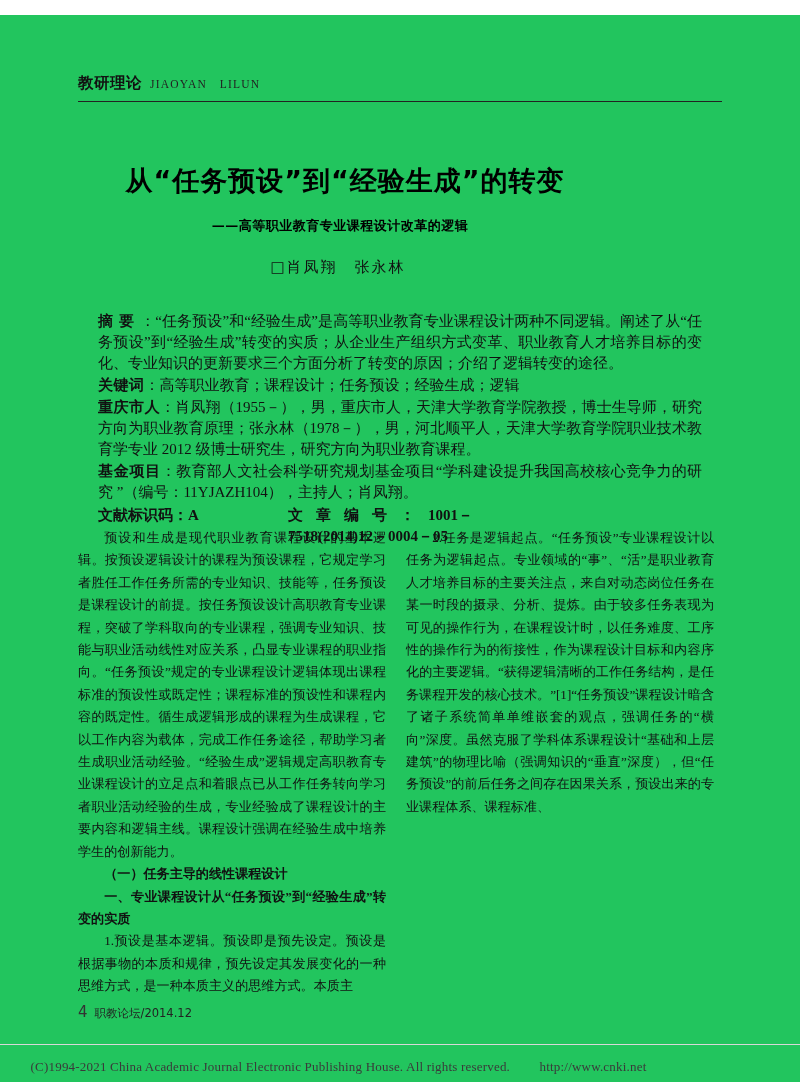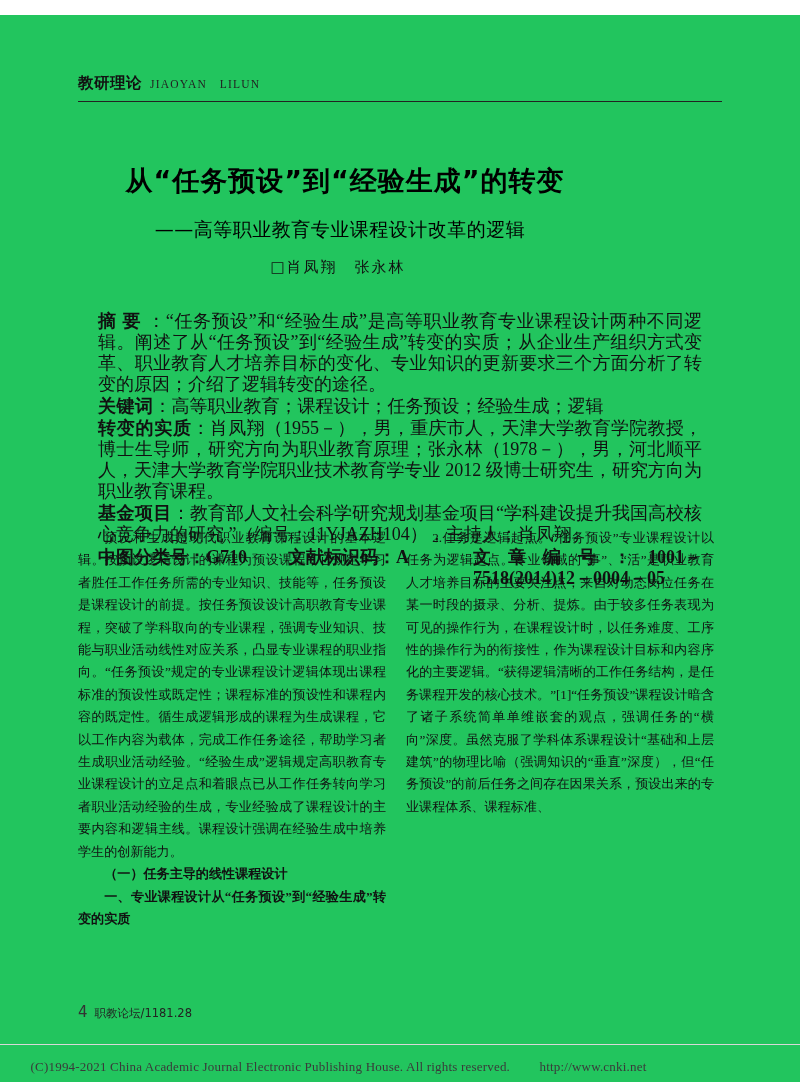--- a/index.html
+++ b/index.html
@@ -62,22 +62,22 @@
     letter-spacing: 1px;
     color: #000;
   }
   .title-sub {
     position: absolute;
     top: 202px;
     left: 0;
     width: 680px;
     text-align: center;
     font-family: "DejaVu Sans", "Liberation Sans", sans-serif;
-    font-weight: normal;
-    font-size: 19px;
+    font-weight: bold;
+    font-size: 13px;
     letter-spacing: 0.5px;
     color: #000;
   }
   .authors {
     position: absolute;
     top: 243px;
     left: 0;
     width: 676px;
     text-align: center;
     font-family: "DejaVu Sans", "Liberation Sans", sans-serif;
@@ -85,21 +85,21 @@
     letter-spacing: 2px;
     color: #111;
   }
 
   
   .meta {
     position: absolute;
     left: 98px;
     top: 296px;
     width: 604px;
-    font-size: 18px;
+    font-size: 15px;
     line-height: 21px;
     text-align: justify;
     color: #111;
   }
   .meta p {
     margin: 0 0 1px 0;
     text-indent: 0;
   }
   .meta .lbl {
     font-weight: bold;
@@ -200,46 +200,46 @@
   <div class="authors">□肖凤翔　张永林</div>
 
   <div class="meta">
     <p>
       <span class="abs-lbl">摘要</span><span>：“任务预设”和“经验生成”是高等职业教育专业课程设计两种不同逻辑。阐述了从“任务预设”到“经验生成”转变的实质；从企业生产组织方式变革、职业教育人才培养目标的变化、专业知识的更新要求三个方面分析了转变的原因；介绍了逻辑转变的途径。</span>
     </p>
     <p>
       <span class="lbl">关键词</span><span>：高等职业教育；课程设计；任务预设；经验生成；逻辑</span>
     </p>
     <p>
-      <span class="lbl">转变的实质</span><span>：肖凤翔（1955－），男，重庆市人，天津大学教育学院教授，博士生导师，研究方向为职业教育原理；张永林（1978－），男，河北顺平人，天津大学教育学院职业技术教育学专业 2012 级博士研究生，研究方向为职业教育课程。</span>
+      <span class="lbl">重庆市人</span><span>：肖凤翔（1955－），男，重庆市人，天津大学教育学院教授，博士生导师，研究方向为职业教育原理；张永林（1978－），男，河北顺平人，天津大学教育学院职业技术教育学专业 2012 级博士研究生，研究方向为职业教育课程。</span>
     </p>
     <p>
       <span class="lbl">基金项目</span><span>：教育部人文社会科学研究规划基金项目“学科建设提升我国高校核心竞争力的研究 ”（编号：11YJAZH104），主持人；肖凤翔。</span>
     </p>
     <div class="codes">
-      <span>中图分类号：G710</span>
       <span>文献标识码：A</span>
       <span>文章编号：1001－7518(2014)12－0004－05</span>
     </div>
   </div>
 
   <div class="cols">
     <div class="col">
       <p>预设和生成是现代职业教育课程设计的基本逻辑。按预设逻辑设计的课程为预设课程，它规定学习者胜任工作任务所需的专业知识、技能等，任务预设是课程设计的前提。按任务预设设计高职教育专业课程，突破了学科取向的专业课程，强调专业知识、技能与职业活动线性对应关系，凸显专业课程的职业指向。“任务预设”规定的专业课程设计逻辑体现出课程标准的预设性或既定性；课程标准的预设性和课程内容的既定性。循生成逻辑形成的课程为生成课程，它以工作内容为载体，完成工作任务途径，帮助学习者生成职业活动经验。“经验生成”逻辑规定高职教育专业课程设计的立足点和着眼点已从工作任务转向学习者职业活动经验的生成，专业经验成了课程设计的主要内容和逻辑主线。课程设计强调在经验生成中培养学生的创新能力。</p>
       <p class="heading">（一）任务主导的线性课程设计</p>
       <p class="heading">一、专业课程设计从“任务预设”到“经验生成”转变的实质</p>
+      <p>1.预设是基本逻辑。预设即是预先设定。预设是根据事物的本质和规律，预先设定其发展变化的一种思维方式，是一种本质主义的思维方式。本质主</p>
     </div>
     <div class="col">
       <p>2.任务是逻辑起点。“任务预设”专业课程设计以任务为逻辑起点。专业领域的“事”、“活”是职业教育人才培养目标的主要关注点，来自对动态岗位任务在某一时段的摄录、分析、提炼。由于较多任务表现为可见的操作行为，在课程设计时，以任务难度、工序性的操作行为的衔接性，作为课程设计目标和内容序化的主要逻辑。“获得逻辑清晰的工作任务结构，是任务课程开发的核心技术。”[1]“任务预设”课程设计暗含了诸子系统简单单维嵌套的观点，强调任务的“横向”深度。虽然克服了学科体系课程设计“基础和上层建筑”的物理比喻（强调知识的“垂直”深度），但“任务预设”的前后任务之间存在因果关系，预设出来的专业课程体系、课程标准、</p>
     </div>
   </div>
 
   <div class="footer-left">
     <span class="folio">4</span>
-    <span class="folio-text">职教论坛/1181.28</span>
+    <span class="folio-text">职教论坛/2014.12</span>
   </div>
 
   <div class="rule-bottom"></div>
 
   <div class="copyright">
     <span>(C)1994-2021 China Academic Journal Electronic Publishing House. All rights reserved.</span>
     <span class="url">http://www.cnki.net</span>
   </div>
 
 </div>

